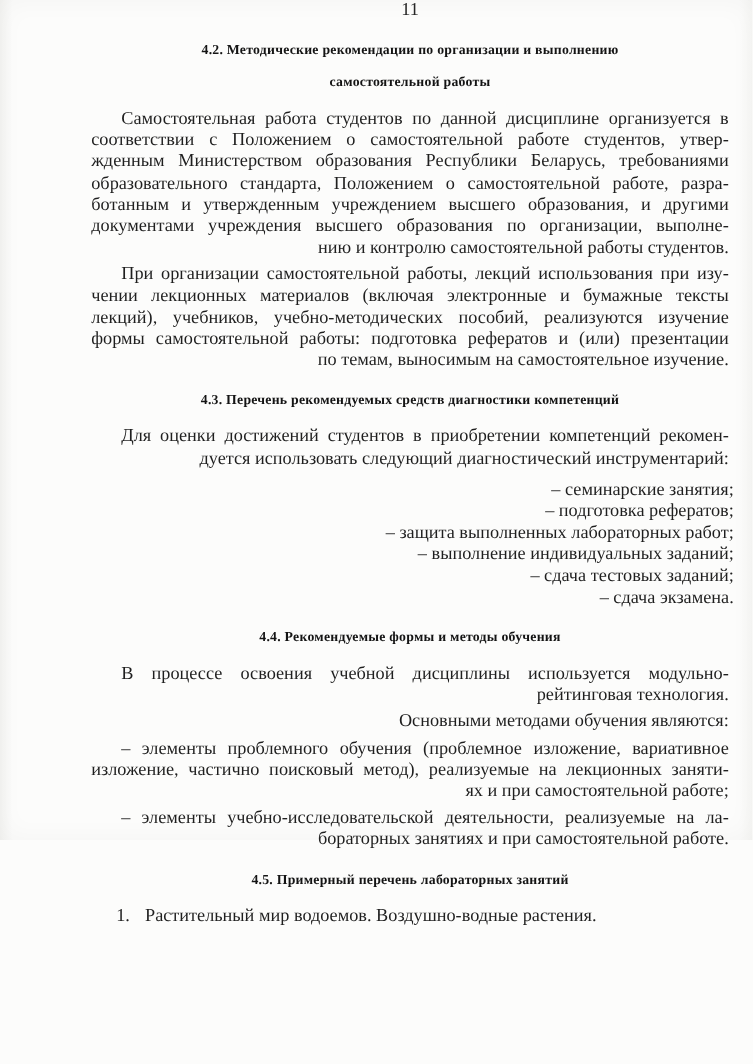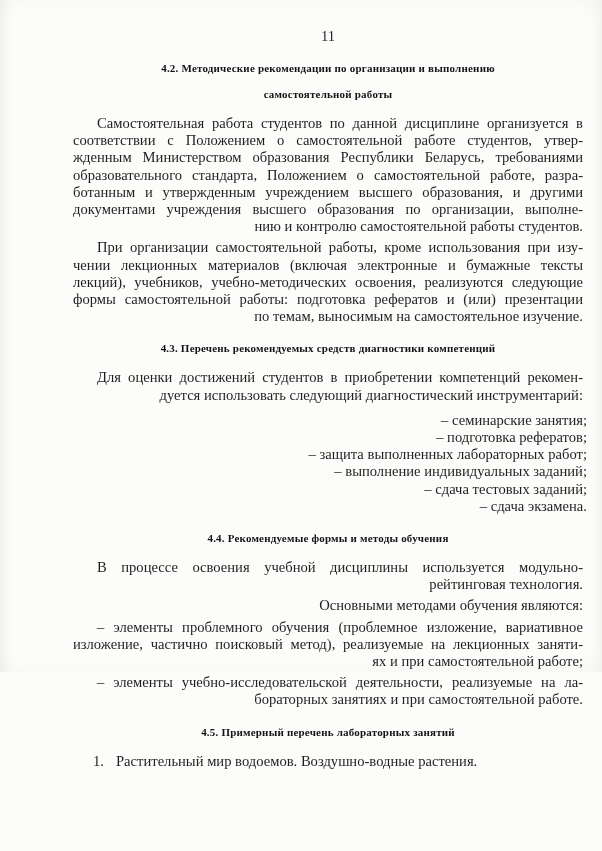--- a/index.html
+++ b/index.html
@@ -12,21 +12,20 @@
     background: #fcfcfb;
     overflow: hidden;
     font-family: "Liberation Serif", "DejaVu Serif", serif;
     color: #1f1f1f;
   }
   .page {
     position: relative;
     width: 602px;
     height: 672px;
     box-sizing: border-box;
-    padding-top: 28px;
     background: linear-gradient(90deg, #f4f4f2 0px, #fcfcfb 10px, #fcfcfb 592px, #f7f7f5 602px);
     box-shadow: inset 0 0 22px rgba(0,0,0,0.035);
   }
   .content {
     margin-left: 69px;
     width: 518px;
     overflow: hidden;
   }
   .page-number {
     width: 518px;
@@ -99,23 +98,23 @@
       <div class="para">
         <div class="line first">Самостоятельная работа студентов по данной дисциплине организуется в</div>
         <div class="line">соответствии с Положением о самостоятельной работе студентов, утвер-</div>
         <div class="line">жденным Министерством образования Республики Беларусь, требованиями</div>
         <div class="line">образовательного стандарта, Положением о самостоятельной работе, разра-</div>
         <div class="line">ботанным и утвержденным учреждением высшего образования, и другими</div>
         <div class="line">документами учреждения высшего образования по организации, выполне-</div>
         <div class="line last">нию и контролю самостоятельной работы студентов.</div>
       </div>
       <div class="para">
-        <div class="line first">При организации самостоятельной работы, кроме использования при изу-</div>
+        <div class="line first">При организации самостоятельной работы, лекций использования при изу-</div>
         <div class="line">чении лекционных материалов (включая электронные и бумажные тексты</div>
-        <div class="line">лекций), учебников, учебно-методических освоения, реализуются следующие</div>
+        <div class="line">лекций), учебников, учебно-методических пособий, реализуются изучение</div>
         <div class="line">формы самостоятельной работы: подготовка рефератов и (или) презентации</div>
         <div class="line last">по темам, выносимым на самостоятельное изучение.</div>
       </div>
       <div class="heading">
         <div class="hline">4.3. Перечень рекомендуемых средств диагностики компетенций</div>
       </div>
       <div class="para">
         <div class="line first">Для оценки достижений студентов в приобретении компетенций рекомен-</div>
         <div class="line last">дуется использовать следующий диагностический инструментарий:</div>
       </div>

